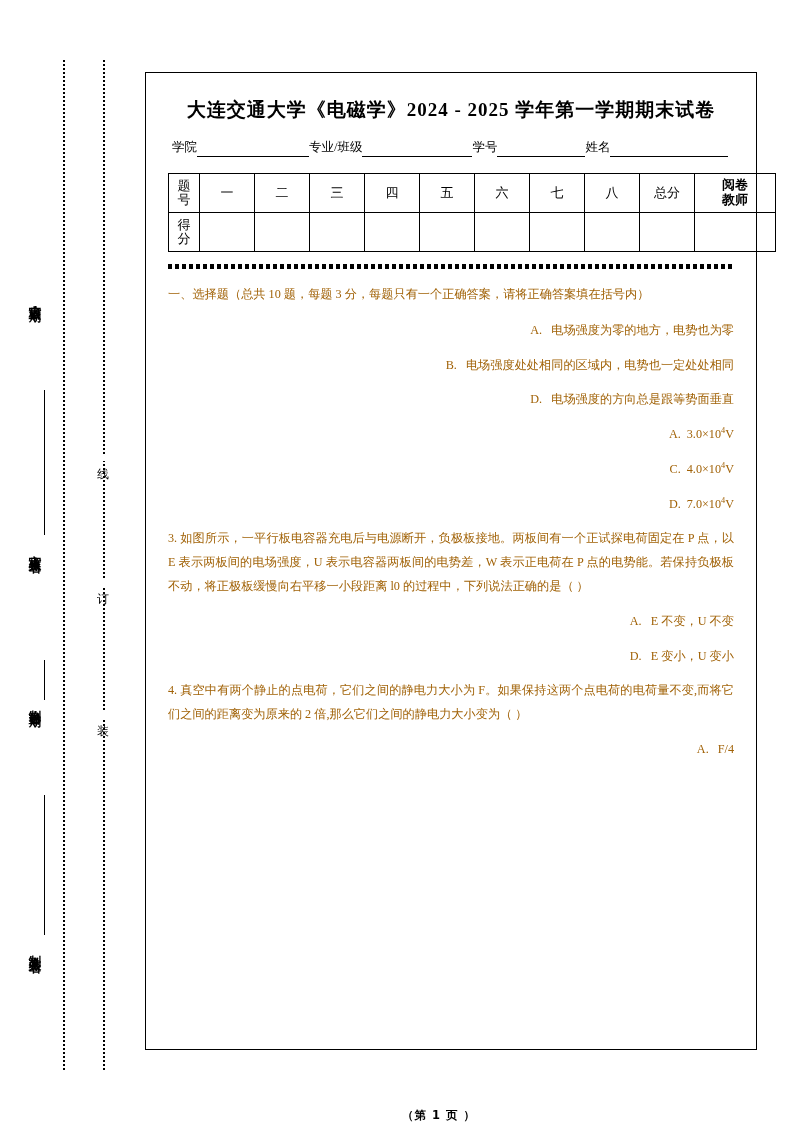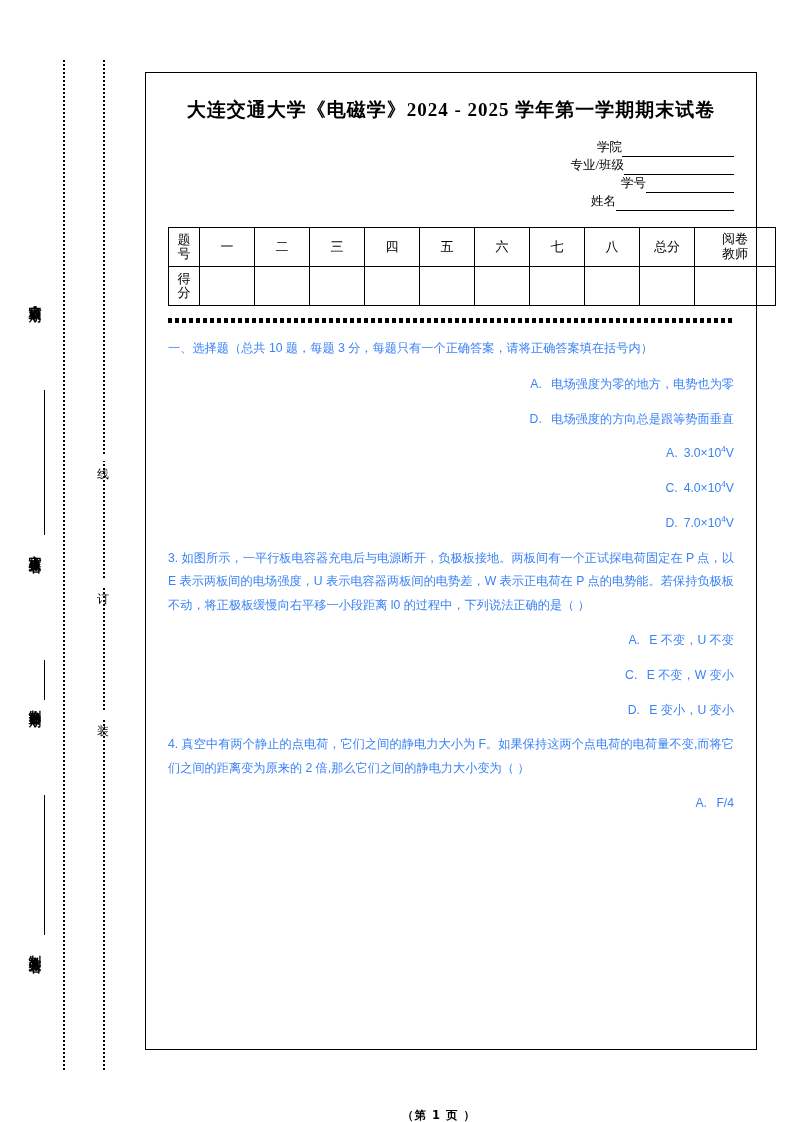--- a/index.html
+++ b/index.html
@@ -88,21 +88,20 @@
   }
 
   
   .id-row {
     display: flex;
     align-items: flex-end;
     font-size: 12.5px;
     font-family: "Liberation Serif", "DejaVu Serif", serif;
     margin: 0 0 16px 4px;
     white-space: nowrap;
-    flex-direction: column;
   }
   .id-field { display: flex; align-items: flex-end; }
   .id-label { font-size: 12.5px; padding-bottom: 1px; }
   .id-blank {
     border-bottom: 1px solid #000;
     height: 13px;
   }
   .blank-1 { width: 112px; }
   .blank-2 { width: 110px; }
   .blank-3 { width: 88px; }
@@ -126,37 +125,38 @@
   .score-table td.rowhead {
     width: 30px;
     line-height: 1.05;
     padding: 2px 0;
   }
   .score-table td.numcell { width: 52px; }
   .score-table td.totalcell { width: 52px; }
   .score-table td.teachercell {
     width: 78px;
     line-height: 1.15;
+    font-weight: bold;
   }
   .rowhead span, .teachercell span { display: block; }
 
   
   .dot-sep {
     margin: 12px 0 14px 0;
     height: 5px;
     background-image: repeating-linear-gradient(
       to right, #000 0 4px, transparent 4px 7px);
   }
 
   
   .content {
-    font-family: Liberation Sans, sans-serif;
+    font-family: Liberation Serif, serif;
     font-size: 12.2px;
     line-height: 1.95;
-    color: #3b82f6;
+    color: #a16207;
   }
   .section-head {
     margin: 4px 0 12px 0;
     text-align: justify;
     font-weight: normal;
   }
   .question {
     margin: 0 0 11px 0;
     text-align: justify;
   }
@@ -272,20 +272,24 @@
 
     <div class="content">
 
       <div class="section-head">一、选择题（总共 10 题，每题 3 分，每题只有一个正确答案，请将正确答案填在括号内）</div>
 
       <div class="option">
         <span class="opt-letter">A.</span>
         <span>电场强度为零的地方，电势也为零</span>
       </div>
       <div class="option">
+        <span class="opt-letter">B.</span>
+        <span>电场强度处处相同的区域内，电势也一定处处相同</span>
+      </div>
+      <div class="option">
         <span class="opt-letter">D.</span>
         <span>电场强度的方向总是跟等势面垂直</span>
       </div>
 
       <div class="option">
         <span class="opt-letter">A.</span><span>3.0×10</span><sup>4</sup><span>V</span>
       </div>
       <div class="option">
         <span class="opt-letter">C.</span><span>4.0×10</span><sup>4</sup><span>V</span>
       </div>
@@ -295,24 +299,20 @@
 
       <div class="question">
         <span>3.</span>
         <span>如图所示，一平行板电容器充电后与电源断开，负极板接地。两板间有一个正试探电荷固定在 P 点，以 E 表示两板间的电场强度，U 表示电容器两板间的电势差，W 表示正电荷在 P 点的电势能。若保持负极板不动，将正极板缓慢向右平移一小段距离 l0 的过程中，下列说法正确的是（    ）</span>
       </div>
       <div class="option">
         <span class="opt-letter">A.</span>
         <span>E 不变，U 不变</span>
       </div>
       <div class="option">
-        <span class="opt-letter">C.</span>
-        <span>E 不变，W 变小</span>
-      </div>
-      <div class="option">
         <span class="opt-letter">D.</span>
         <span>E 变小，U 变小</span>
       </div>
 
       <div class="question">
         <span>4.</span>
         <span>真空中有两个静止的点电荷，它们之间的静电力大小为 F。如果保持这两个点电荷的电荷量不变,而将它们之间的距离变为原来的 2 倍,那么它们之间的静电力大小变为（    ）</span>
       </div>
       <div class="option">
         <span class="opt-letter">A.</span>

